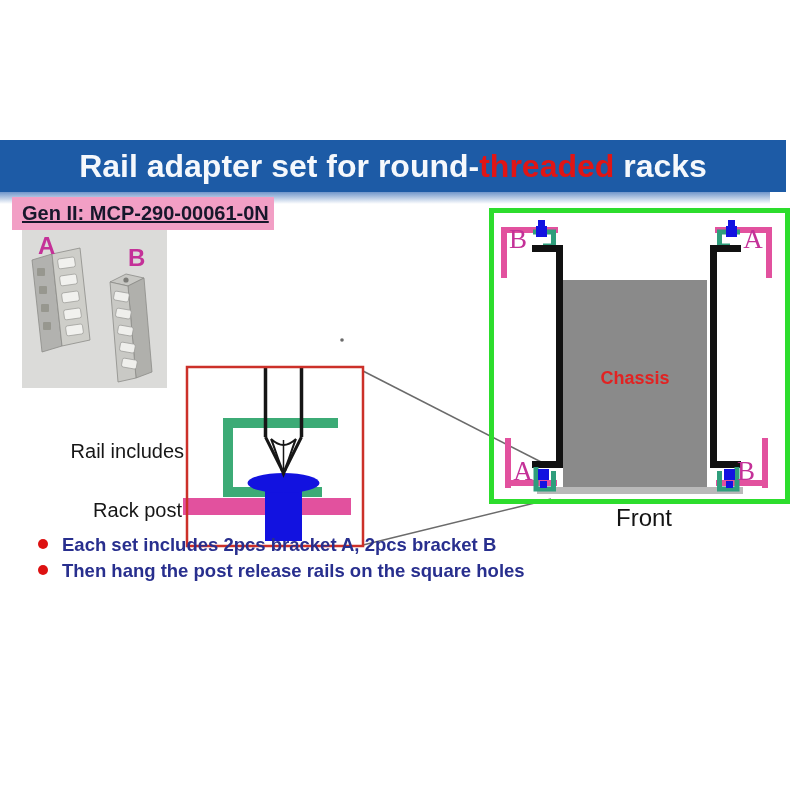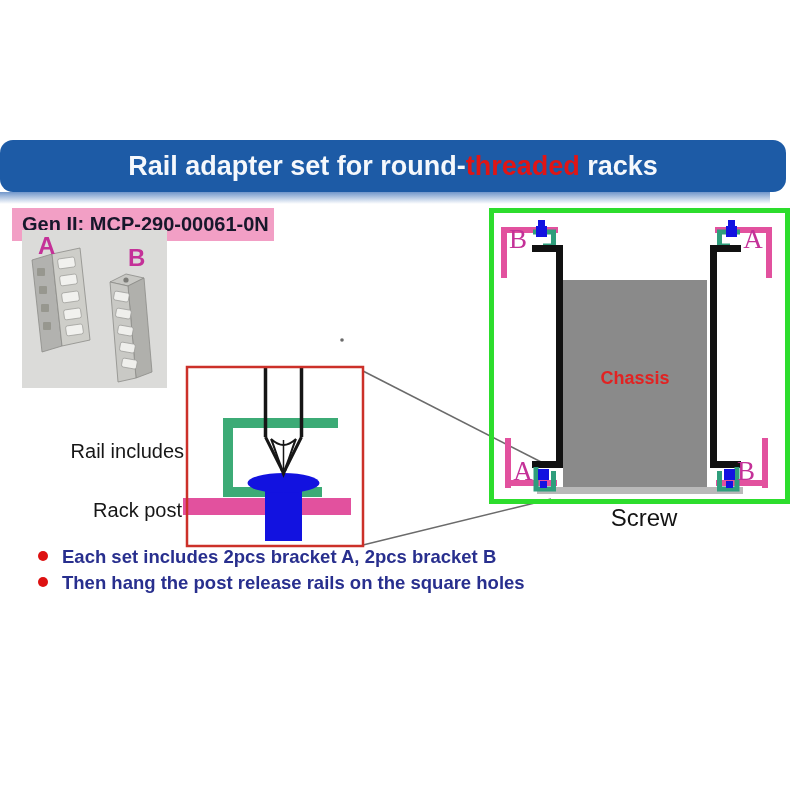--- a/index.html
+++ b/index.html
@@ -5,54 +5,54 @@
   html,body{margin:0;padding:0;background:#fff;}
   .canvas{
     position:relative;width:800px;height:800px;background:#fff;overflow:hidden;
     font-family:"Liberation Sans",sans-serif;
   }
   
   .title-bar{
     position:absolute;left:0;top:140px;width:786px;height:52px;
     background:var(--title-bar-blue,#1d5ba6);
     display:flex;align-items:center;justify-content:center;
-    font-size:27px;font-weight:bold;color:#f5f8fc;white-space:pre;border-radius:13px;
+    font-size:32px;font-weight:bold;color:#f5f8fc;white-space:pre;
   }
   .title-bar .red{color:var(--title-red,#e01515);}
   .title-glow{
     position:absolute;left:0;top:192px;width:770px;height:12px;
     background:linear-gradient(to bottom,rgba(88,132,193,.85),rgba(255,255,255,0));
   }
   
   .part-label{
-    position:absolute;left:12px;top:208px;width:262px;height:33px;
+    position:absolute;left:12px;top:197px;width:262px;height:33px;
     background:var(--part-label-pink,#f29fc5);
     font-size:20px;font-weight:bold;color:#17172b;
-    line-height:33px;padding-left:10px;box-sizing:border-box;white-space:nowrap;
+    line-height:33px;padding-left:10px;box-sizing:border-box;white-space:nowrap;text-decoration:underline;
   }
   
   .photo-svg{position:absolute;left:22px;top:230px;}
   .callout-svg{position:absolute;left:0;top:0;z-index:0;}
   .inset-svg{position:absolute;left:180px;top:360px;z-index:1;}
   .diagram-svg{position:absolute;left:489px;top:208px;z-index:1;}
   
   .lbl-rail-adapter{
     position:absolute;left:40px;top:440px;width:144px;text-align:right;
     font-size:20px;color:#161616;white-space:nowrap;
   }
   .lbl-rack-post{
     position:absolute;left:40px;top:492px;width:142px;text-align:right;
     font-size:20px;color:#161616;white-space:nowrap;margin-top:7px;
   }
   .lbl-front{
     position:absolute;left:560px;top:504px;width:168px;text-align:center;
     font-size:24px;color:#141414;
   }
   
-  .bullets{position:absolute;left:28px;top:544px;width:740px;z-index:2;text-align:center;}
+  .bullets{position:absolute;left:28px;top:532px;width:740px;z-index:2;text-align:center;}
   .bullet-row{display:flex;align-items:flex-start;height:26px;}
   .bullet-dot{
     width:10px;height:10px;border-radius:50%;flex:0 0 10px;
     background:var(--bullet-red,#dd1111);margin:7px 14px 0 10px;
   }
   .bullet-text{
     font-size:18.5px;font-weight:bold;color:var(--bullet-navy,#282f8e);
     line-height:25px;white-space:pre;
   }
   .bullet-text .red{color:var(--bullet-red,#dd1111);}
@@ -193,21 +193,21 @@
     <text class="magenta-letter" x="34" y="272" text-anchor="middle">A</text>
     <text class="magenta-letter" x="257" y="272" text-anchor="middle">B</text>
 
     <text class="chassis-text" x="146" y="176" text-anchor="middle">Chassis</text>
 
     <rect x="2.5" y="2.5" width="296" height="291" fill="none" stroke="var(--diagram-border-green,#2ddd2d)" stroke-width="5"></rect>
   </svg>
 
   <div class="lbl-rail-adapter">Rail includes</div>
   <div class="lbl-rack-post">Rack post</div>
-  <div class="lbl-front">Screw</div>
+  <div class="lbl-front">Front</div>
 
   <div class="bullets">
     <div class="bullet-row">
       <div class="bullet-dot"></div>
       <div class="bullet-text"><span>Each set includes 2pcs bracket A, 2pcs bracket B</span></div>
     </div>
     <div class="bullet-row">
       <div class="bullet-dot"></div>
       <div class="bullet-text"><span>Then hang the post release rails on the square holes</span></div>
     </div>

